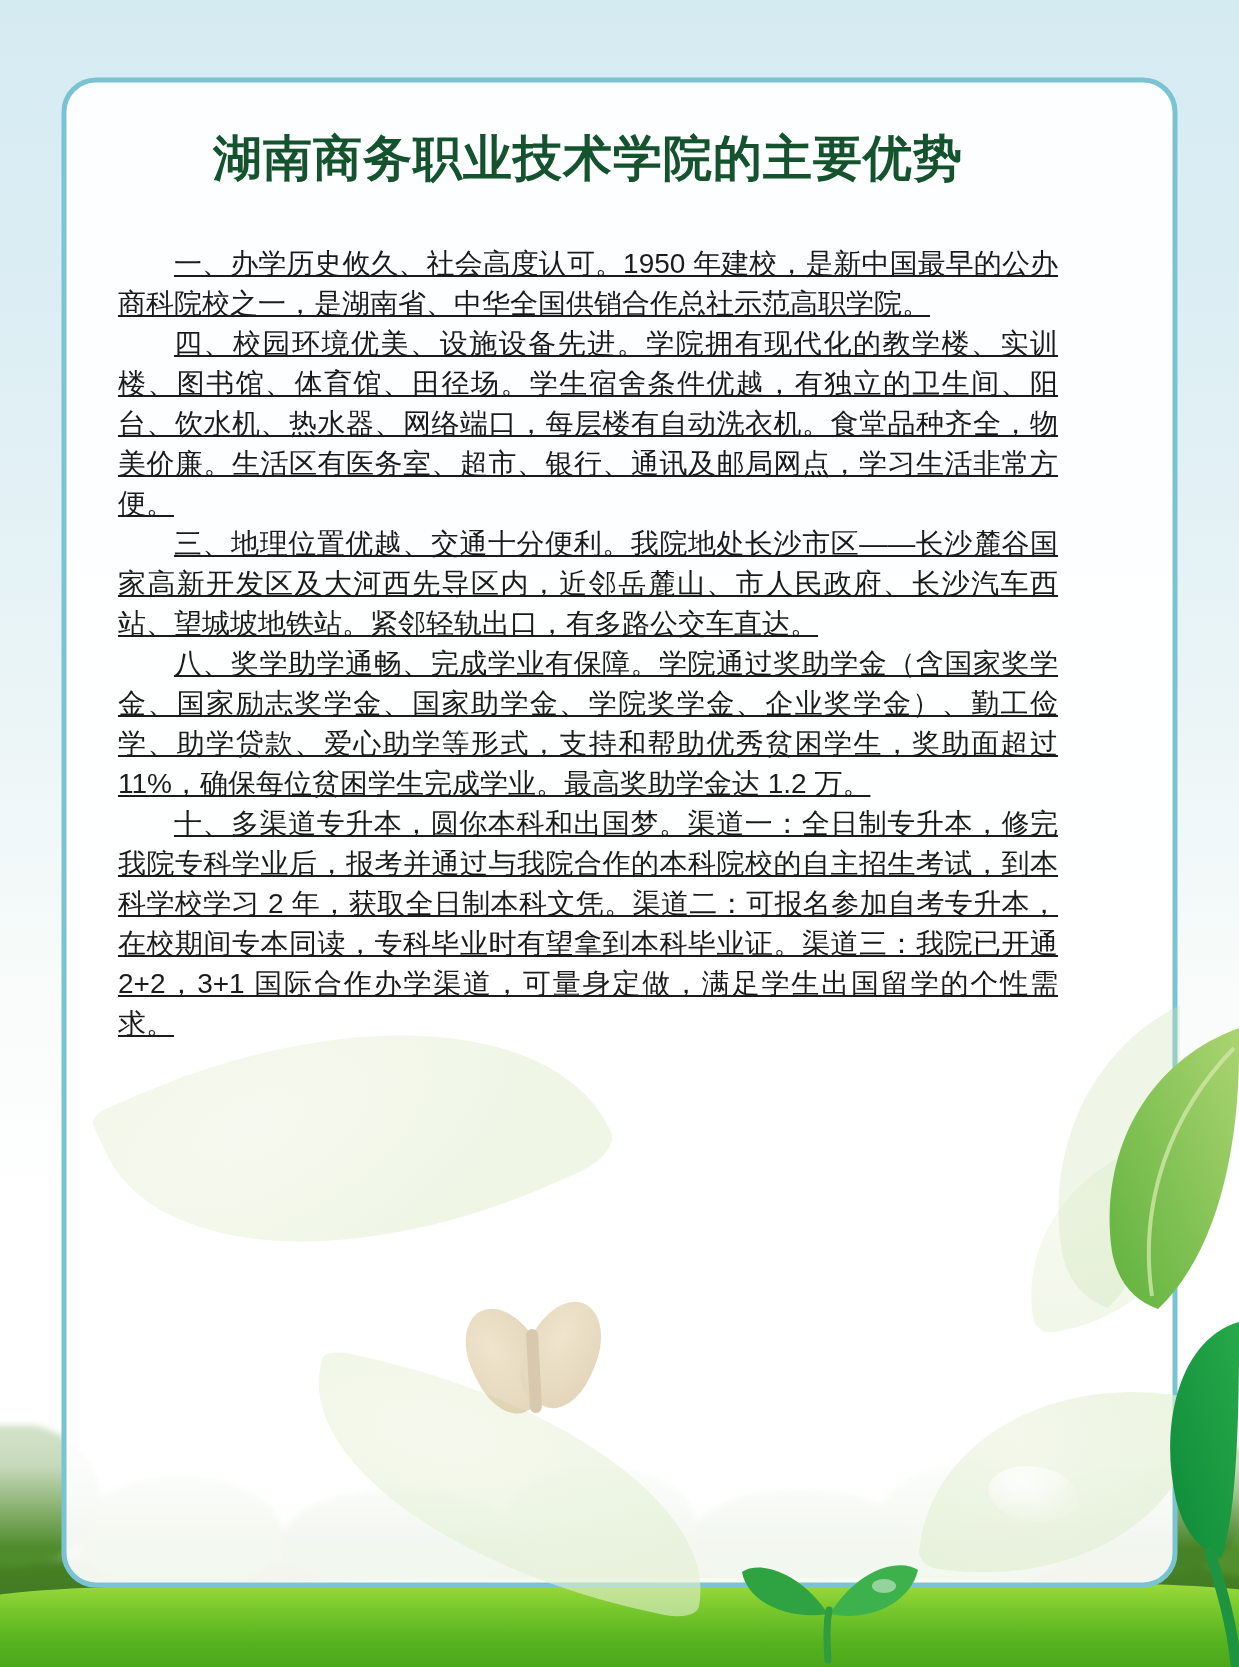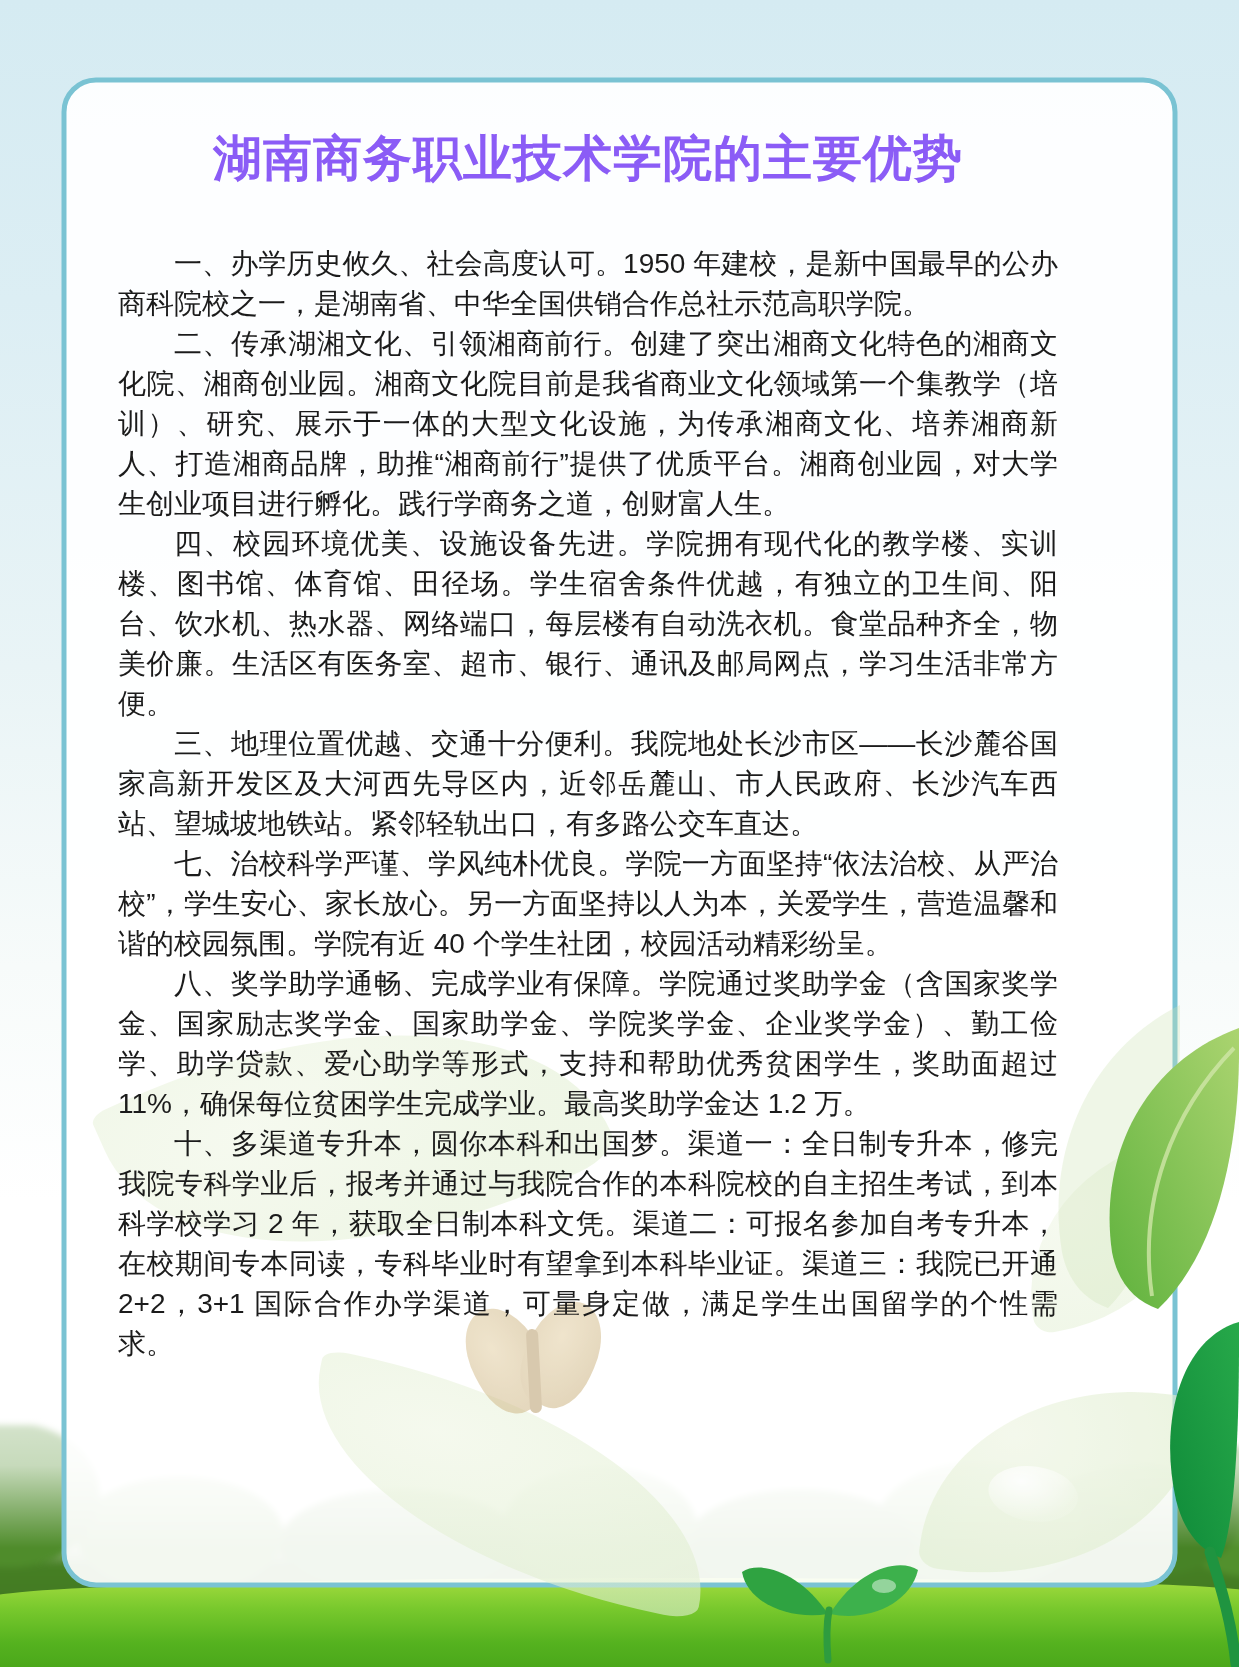--- a/index.html
+++ b/index.html
@@ -47,23 +47,23 @@
   .butterfly .wing{position:absolute;width:70px;height:110px;border-radius:60% 60% 50% 50%;
     background:radial-gradient(ellipse at 40% 35%,#e3cfa4 0%,#cdb584 80%);}
   .butterfly .w1{left:6px;top:10px;transform:rotate(-28deg);}
   .butterfly .w2{left:62px;top:4px;transform:rotate(24deg);}
   .butterfly .bbody{position:absolute;left:63px;top:34px;width:12px;height:84px;border-radius:8px;
     background:#b99d6d;transform:rotate(-3deg);}
   
   .doc{position:absolute;left:118px;top:126px;width:940px;color:#1b1b1b;z-index:30;}
   .doc h1{
     margin:0 0 52px 0;text-align:center;font-family:"DejaVu Serif","Liberation Serif",serif;
-    font-size:49px;font-weight:bold;color:#8b5cf6;letter-spacing:1px;white-space:nowrap;
+    font-size:49px;font-weight:bold;color:#14532d;letter-spacing:1px;white-space:nowrap;
   }
-  .doc p{margin:0;font-size:28px;line-height:40px;text-indent:2em;text-align:justify;}
+  .doc p{margin:0;font-size:28px;line-height:40px;text-indent:2em;text-align:justify;text-decoration:underline;}
   .deco{position:absolute;left:0;top:0;pointer-events:none;z-index:40;}
 </style>
 </head>
 <body>
 
 <div class="layer trees"></div>
 <div class="layer mist"></div>
 <div class="layer grass"></div>
 
 <svg class="frame" width="1239" height="1667" viewBox="0 0 1239 1667">
@@ -78,24 +78,22 @@
 <div class="wm wm-leaf wm4"></div>
 <div class="wm butterfly">
   <div class="wing w1"></div>
   <div class="wing w2"></div>
   <div class="bbody"></div>
 </div>
 
 <div class="doc">
   <h1>湖南商务职业技术学院的主要优势</h1>
   <p>一、办学历史攸久、社会高度认可。1950 年建校，是新中国最早的公办商科院校之一，是湖南省、中华全国供销合作总社示范高职学院。</p>
-  <p>二、传承湖湘文化、引领湘商前行。创建了突出湘商文化特色的湘商文化院、湘商创业园。湘商文化院目前是我省商业文化领域第一个集教学（培训）、研究、展示于一体的大型文化设施，为传承湘商文化、培养湘商新人、打造湘商品牌，助推“湘商前行”提供了优质平台。湘商创业园，对大学生创业项目进行孵化。践行学商务之道，创财富人生。</p>
   <p>四、校园环境优美、设施设备先进。学院拥有现代化的教学楼、实训楼、图书馆、体育馆、田径场。学生宿舍条件优越，有独立的卫生间、阳台、饮水机、热水器、网络端口，每层楼有自动洗衣机。食堂品种齐全，物美价廉。生活区有医务室、超市、银行、通讯及邮局网点，学习生活非常方便。</p>
   <p>三、地理位置优越、交通十分便利。我院地处长沙市区——长沙麓谷国家高新开发区及大河西先导区内，近邻岳麓山、市人民政府、长沙汽车西站、望城坡地铁站。紧邻轻轨出口，有多路公交车直达。</p>
-  <p>七、治校科学严谨、学风纯朴优良。学院一方面坚持“依法治校、从严治校”，学生安心、家长放心。另一方面坚持以人为本，关爱学生，营造温馨和谐的校园氛围。学院有近 40 个学生社团，校园活动精彩纷呈。</p>
   <p>八、奖学助学通畅、完成学业有保障。学院通过奖助学金（含国家奖学金、国家励志奖学金、国家助学金、学院奖学金、企业奖学金）、勤工俭学、助学贷款、爱心助学等形式，支持和帮助优秀贫困学生，奖助面超过 11%，确保每位贫困学生完成学业。最高奖助学金达 1.2 万。</p>
   <p>十、多渠道专升本，圆你本科和出国梦。渠道一：全日制专升本，修完我院专科学业后，报考并通过与我院合作的本科院校的自主招生考试，到本科学校学习 2 年，获取全日制本科文凭。渠道二：可报名参加自考专升本，在校期间专本同读，专科毕业时有望拿到本科毕业证。渠道三：我院已开通 2+2，3+1 国际合作办学渠道，可量身定做，满足学生出国留学的个性需求。</p>
 
 </div>
 
 <svg class="deco" width="1239" height="1667" viewBox="0 0 1239 1667">
   <defs>
     <linearGradient id="gA" x1="1" y1="0" x2="0" y2="1">
       <stop offset="0" stop-color="#aBd470"></stop>
         <stop offset="1" stop-color="#5fb23d"></stop>

